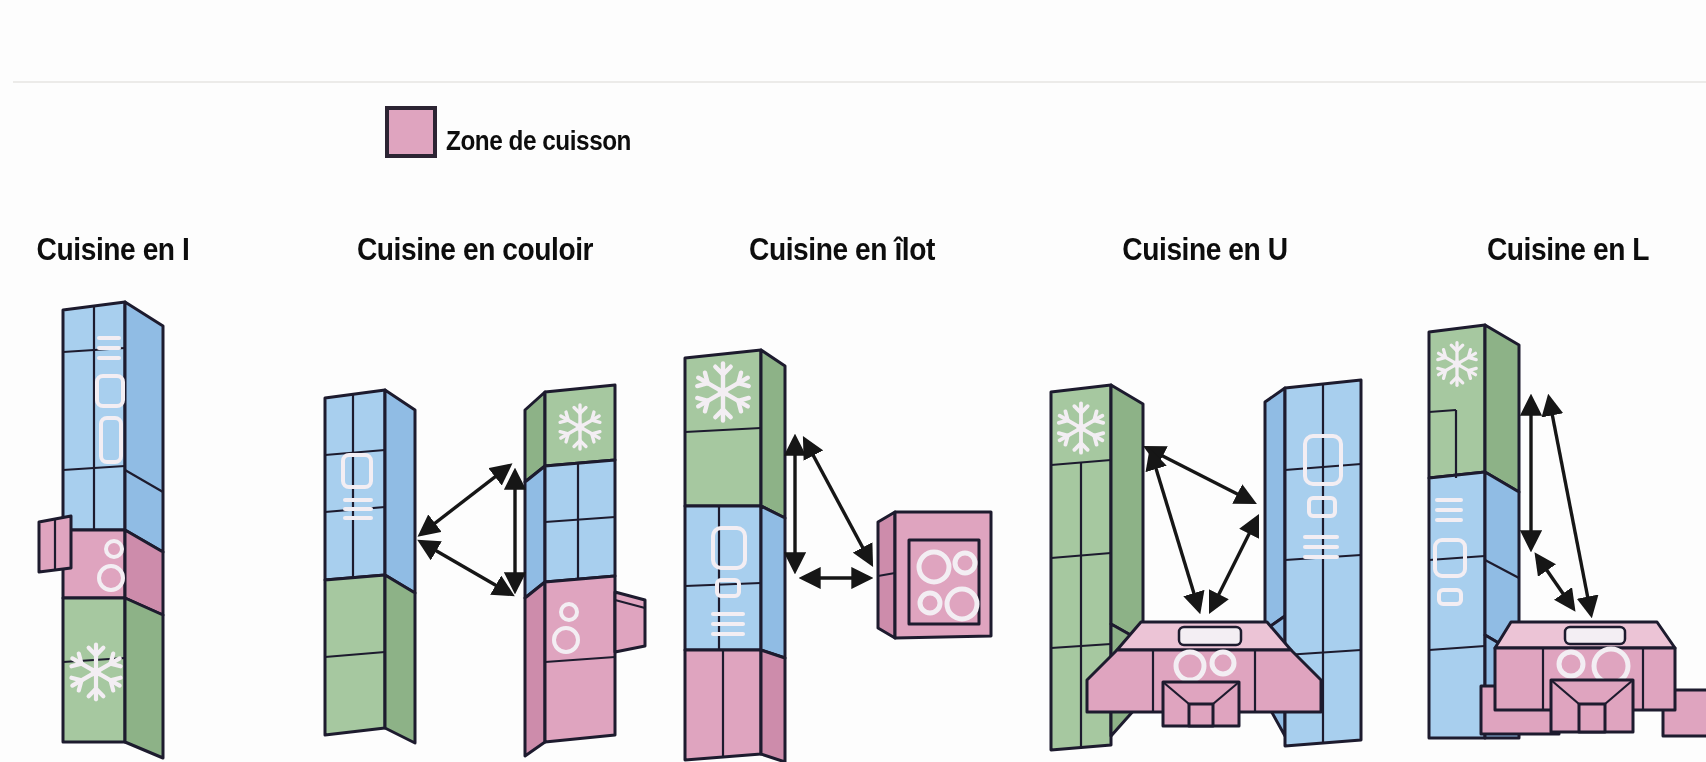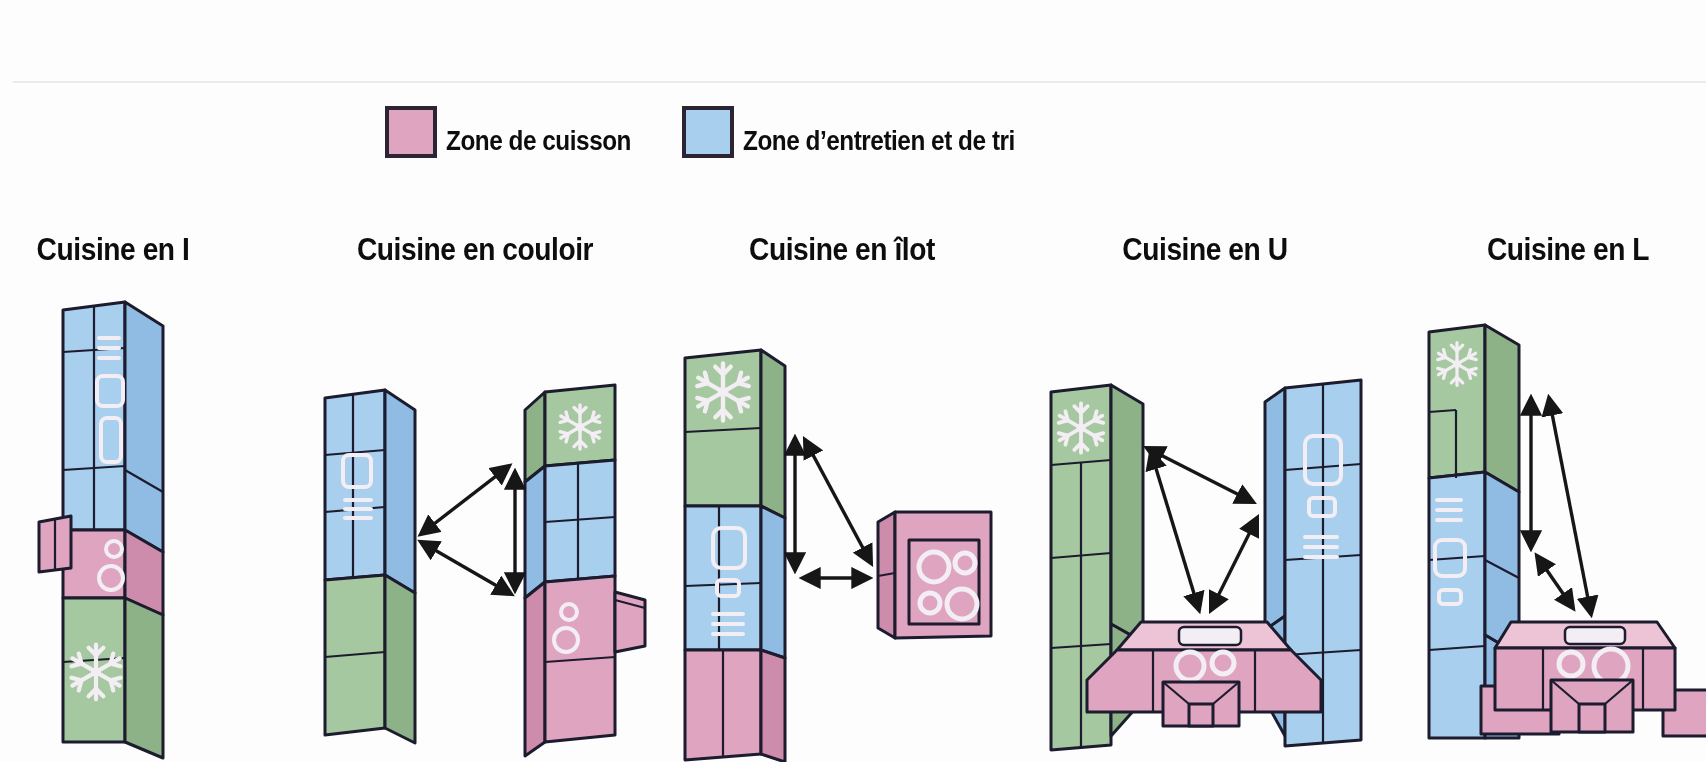--- a/index.html
+++ b/index.html
@@ -32,24 +32,20 @@
 
 <div class="stage">
 
   <div class="divider"></div>
 
   <div class="legend">
     <div class="legend-item">
       <div class="swatch sw-cook"></div>
       <div class="legend-label">Zone de cuisson</div>
     </div>
-    <div class="legend-item">
-      <div class="swatch sw-clean"></div>
-      <div class="legend-label">Zone d’entretien et de tri</div>
-    </div>
   </div>
 
   <div class="title" style="left:-60px;">Cuisine en I</div>
   <div class="title" style="left:302px;">Cuisine en couloir</div>
   <div class="title" style="left:669px;">Cuisine en îlot</div>
   <div class="title" style="left:1032px;">Cuisine en U</div>
   <div class="title" style="left:1395px;">Cuisine en L</div>
 
   <svg class="scene" viewBox="0 0 1706 762">
     <defs>

